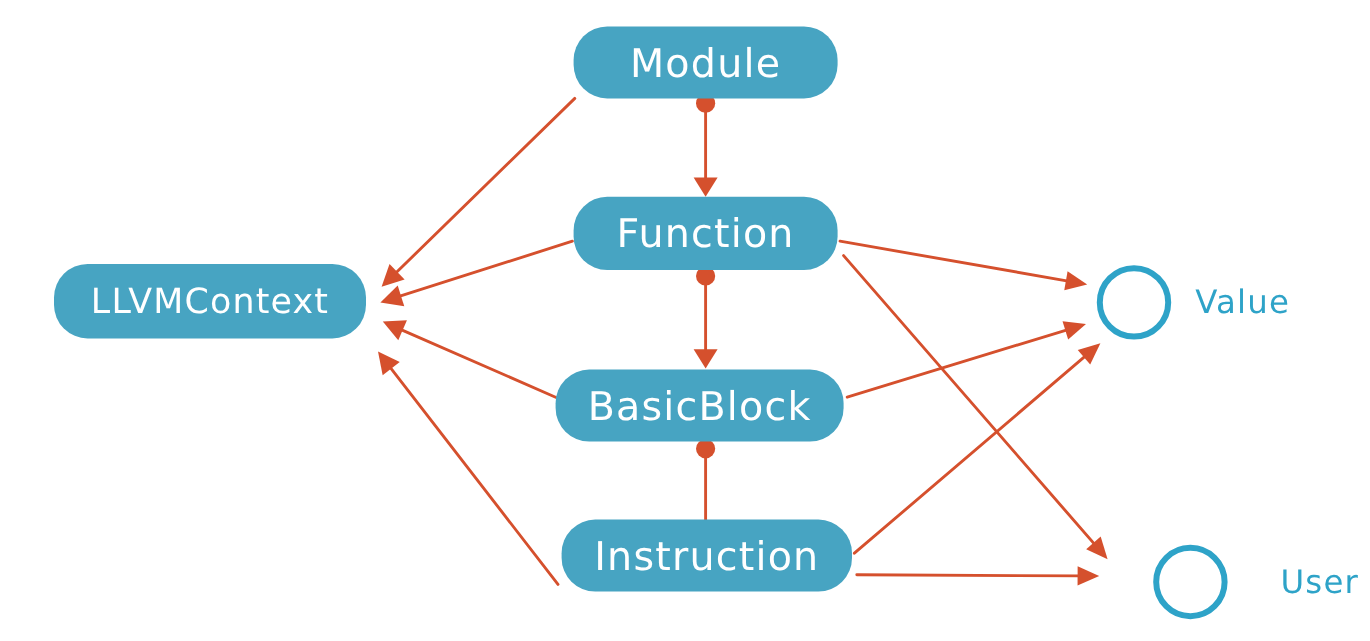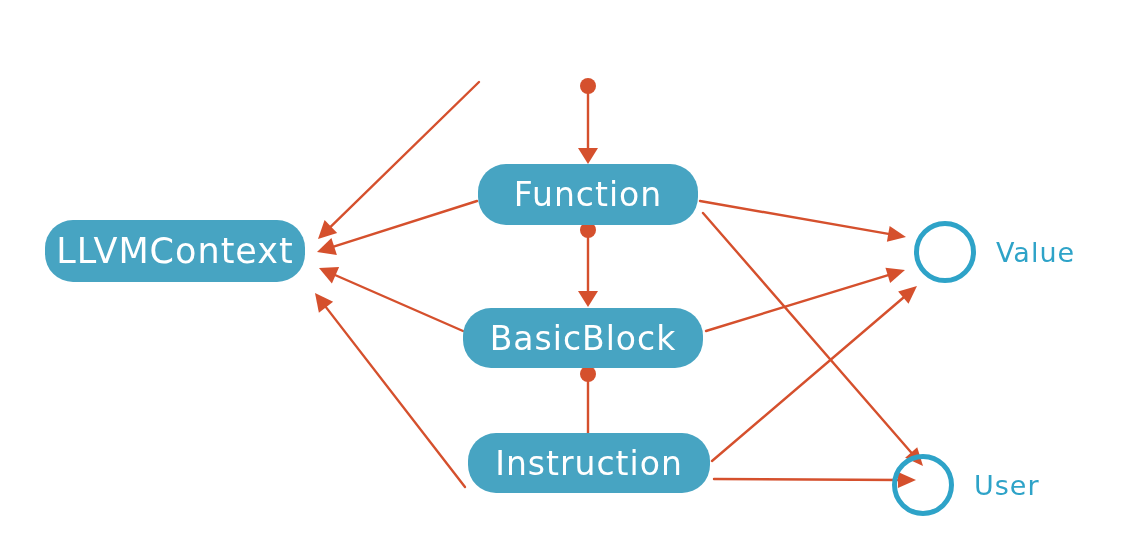--- a/index.html
+++ b/index.html
@@ -25,30 +25,30 @@
     color:var(--node-text);
     border-radius:28px;
     font-size:33px;
     letter-spacing:1px;
     white-space:nowrap;
   }
   #n-module      {left:478px;top:22px; width:220px;height:60px;}
   #n-function    {left:478px;top:164px;width:220px;height:61px;}
   #n-basicblock  {left:463px;top:308px;width:240px;height:60px;}
   #n-instruction {left:468px;top:433px;width:242px;height:60px;}
-  #n-llvmcontext {left:45px; top:220px;width:260px;height:62px;font-size:35px;text-align:right;}
+  #n-llvmcontext {left:45px; top:220px;width:260px;height:62px;font-size:29px;text-align:right;}
   .ref{
     position:absolute;
     display:flex;align-items:center;
     color:var(--accent);
     font-size:27px;
     letter-spacing:1px;
   }
   #n-value{left:914px;top:221px;}
-  #n-user {left:892px;top:454px;}
+  #n-user {left:961px;top:454px;gap:24px;}
   .ring{
     display:inline-block;
     width:52px;height:52px;
     border:5px solid var(--accent);
     border-radius:50%;
     background:transparent;
     margin-right:20px;
   }
 </style>
 </head>
@@ -103,20 +103,23 @@
       <g>
         <line x1="703" y1="213" x2="913.1573192761282" y2="454.6809171675474" stroke="#d5502d" stroke-width="2.4" stroke-linecap="round"></line>
         <polygon points="923,466 905.1519389540458,457.6665303204552 917.2256273086618,447.16767088165864" fill="#d5502d"></polygon>
       </g>
       <g>
         <line x1="714" y1="479" x2="901.0001838021309" y2="479.92574348416895" stroke="#d5502d" stroke-width="2.4" stroke-linecap="round"></line>
         <polygon points="916,480 897.9606170874472,487.9107941531996 898.0398240376669,471.91099020880586" fill="#d5502d"></polygon>
       </g>
     </svg>
 
+  <div class="node" id="n-module">
+    <span>Module</span>
+  </div>
 
   <div class="node" id="n-function">
     <span>Function</span>
   </div>
 
   <div class="node" id="n-basicblock">
     <span>BasicBlock</span>
   </div>
 
   <div class="node" id="n-instruction">

